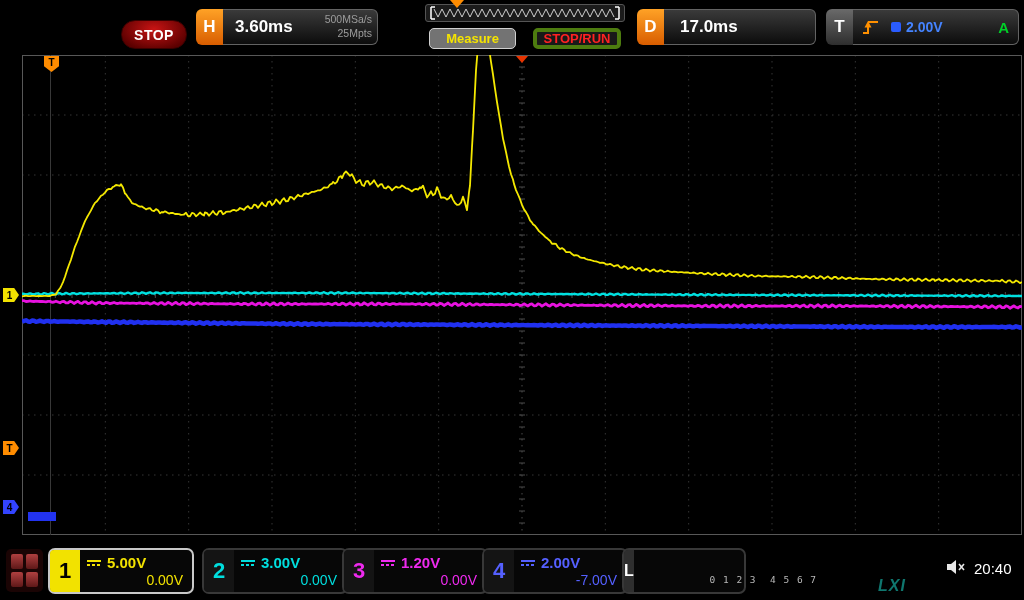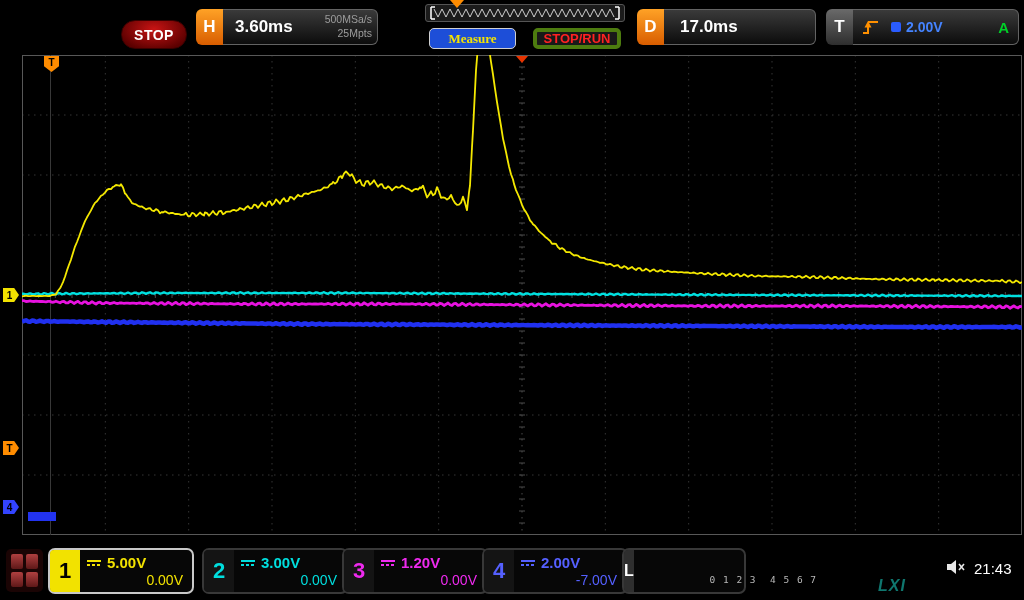--- a/index.html
+++ b/index.html
@@ -29,21 +29,21 @@
   .src-square{width:10px;height:10px;border-radius:2px;background:#2a5cff;margin-left:10px;flex:none;}
   .tlevel{margin-left:5px;font:bold 14px "Liberation Sans",sans-serif;color:#4584ff;}
   .tmode{margin-left:auto;margin-right:9px;font:bold 15px "Liberation Sans",sans-serif;color:#00d028;}
 
   .membar{position:absolute;left:425px;top:4px;width:200px;height:18px;background:#1b1b1b;
     border:1px solid #555;border-radius:3px;box-sizing:border-box;}
   .mem-tri{position:absolute;left:450px;top:0;width:0;height:0;
     border-left:7px solid transparent;border-right:7px solid transparent;border-top:8px solid #ff8c00;}
   .btn{position:absolute;top:28px;height:21px;display:flex;align-items:center;justify-content:center;
     border-radius:5px;font:bold 13px "Liberation Sans",sans-serif;box-sizing:border-box;cursor:default;}
-  .measure-btn{left:429px;width:87px;background:#1d4ed8;border:1px solid #d0d0d0;color:#f5e400;font-family:Liberation Serif, serif;}
+  .measure-btn{left:429px;width:87px;background:#737373;border:1px solid #d0d0d0;color:#f5e400;}
   .stoprun-btn{left:533px;width:88px;background:#191919;border:4px solid #4d7c0f;color:#ff2222;}
 
   
   .screen{position:absolute;left:0;top:52px;width:1024px;height:492px;background:#000;}
   .gsvg{position:absolute;left:22px;top:3px;}
   .trig-vline{position:absolute;left:50px;top:3px;width:1px;height:480px;background:#383838;}
   .edge-tag{position:absolute;left:3px;width:16px;height:14px;
     clip-path:polygon(0 0,70% 0,100% 50%,70% 100%,0 100%);
     font:bold 10px "Liberation Sans",sans-serif;color:#000;display:flex;align-items:center;justify-content:center;padding-right:3px;box-sizing:border-box;}
   .tpos-marker{position:absolute;left:44px;top:4px;width:15px;height:16px;background:#ff8c00;
@@ -343,16 +343,16 @@
         <span>0 1 2 3  4 5 6 7</span><br>
         
       </div>
     </div>
 
     <div class="lxi">LXI</div>
     <svg class="mute" width="20" height="16">
       <polygon points="1,5 5,5 10,1 10,15 5,11 1,11" fill="#e8e8e8"></polygon>
       <path d="M13,5 L18,11 M18,5 L13,11" stroke="#e8e8e8" stroke-width="1.6"></path>
     </svg>
-    <div class="clock">21:43</div>
+    <div class="clock">20:40</div>
   </div>
 
 </div>
 
 </body></html>

